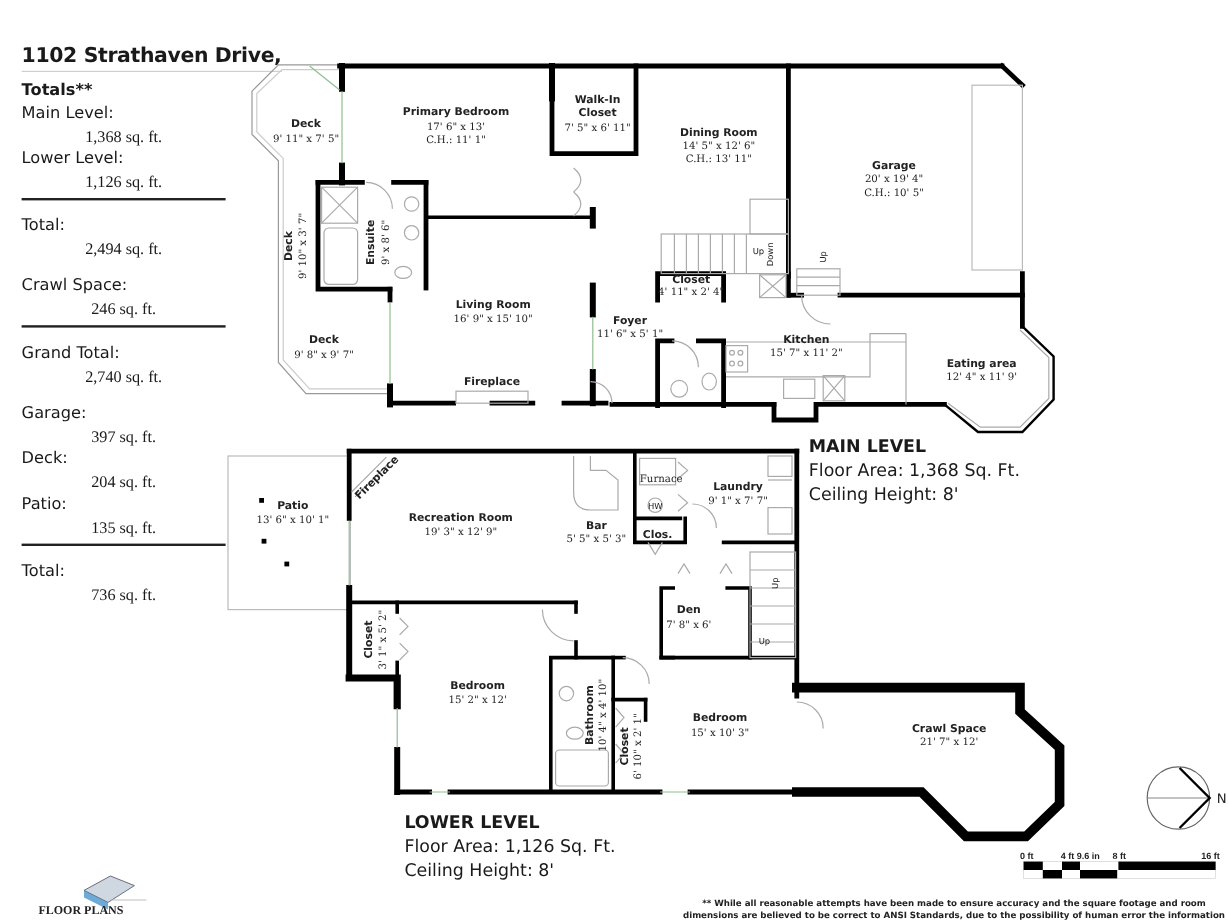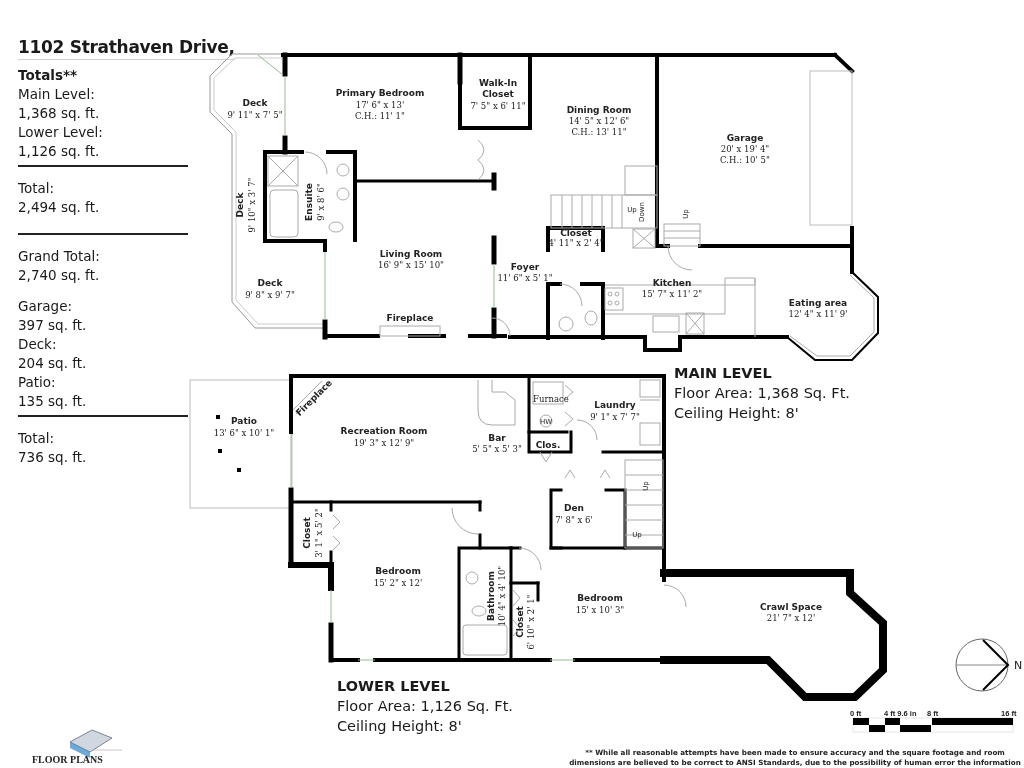--- a/index.html
+++ b/index.html
@@ -2,21 +2,21 @@
 <html><head>
 <meta charset="utf-8">
 <style>
   html, body { margin:0; padding:0; background:#ffffff; }
   body { width:1024px; height:768px; position:relative; overflow:hidden; font-family:"DejaVu Sans", sans-serif; color:#1a1a1a; }
   .title { position:absolute; left:18px; top:6px; font-weight:bold; font-size:17px; line-height:24px; letter-spacing:-0.3px; }
   .title div { border-bottom:1px solid #d0d0d0; display:inline-block;margin-top:29px; }
   .totals { position:absolute; left:18px; top:66px; width:170px; font-size:13.5px; line-height:19px; }
   .totals .hdr { font-weight:bold; }
   .row { display:flex; justify-content:space-between;flex-direction:column; }
-  .row .v { text-align:left; }
+  .row .v { text-align:center;font-family:Liberation Serif, serif; }
   .rule { border-bottom:2px solid #222; margin:4px 0 12px 0; }
   .gap { height:12px; }
   .level-info { position:absolute; font-size:14.5px; line-height:20px; }
   .level-info .lh { font-weight:bold; }
   svg.plan { position:absolute; left:0; top:0; }
   .rm { font-family:"DejaVu Sans", sans-serif; font-size:9px; font-weight:bold; fill:#222; text-anchor:middle; }
   .dm { font-family:"DejaVu Serif", serif; font-size:8.5px; fill:#222; text-anchor:middle; }
   .sm { font-family:"DejaVu Sans", sans-serif; font-size:7px; fill:#222; text-anchor:middle; }
   .logo { position:absolute; left:30px; top:720px; width:100px; height:46px; }
   .logo .bc { position:absolute; left:2px; top:10px; font-size:22px; font-weight:bold; color:#2f86c8; font-family:"Liberation Sans", sans-serif; letter-spacing:-2px;margin-top:44px; }
@@ -40,20 +40,24 @@
   <div class="row">
       <span>Lower Level:</span>
       <span class="v">1,126 sq. ft.</span>
     </div>
   <div class="rule"></div>
   <div class="row">
       <span>Total:</span>
       <span class="v">2,494 sq. ft.</span>
     </div>
   <div class="gap"></div>
+  <div class="row">
+      <span>Crawl Space:</span>
+      <span class="v">246 sq. ft.</span>
+    </div>
   <div class="rule"></div>
   <div class="row">
       <span>Grand Total:</span>
       <span class="v">2,740 sq. ft.</span>
     </div>
   <div class="gap"></div>
   <div class="row">
       <span>Garage:</span>
       <span class="v">397 sq. ft.</span>
     </div>

